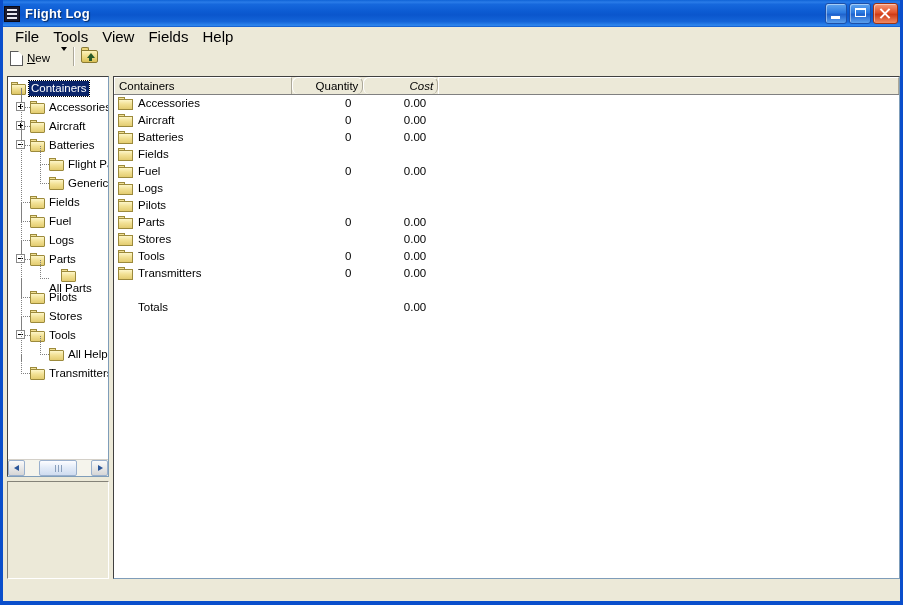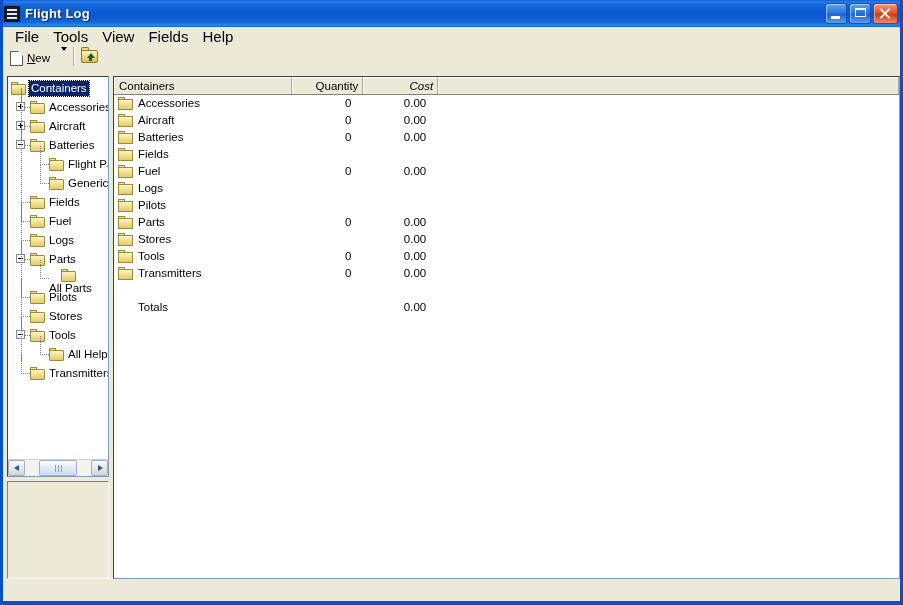--- a/index.html
+++ b/index.html
@@ -395,21 +395,21 @@
     border-left: 1px solid #ffffff;
     font-size: 11.5px;
     color: #000;
     display: flex;
     align-items: center;
     padding: 0 4px;
     background: #ece9d8;
     overflow: hidden;
     white-space: nowrap;
   }
-  .lv-col.num { justify-content: flex-end; }
+  .lv-col.num { justify-content: flex-end; border-radius: 6px; }
   .lv-body { position: relative; }
   .lv-row {
     display: flex;
     height: 17px;
     align-items: center;
     font-size: 11.5px;
     color: #000;
   }
   .lv-row.spacer { height: 17px; }
   .cell {

